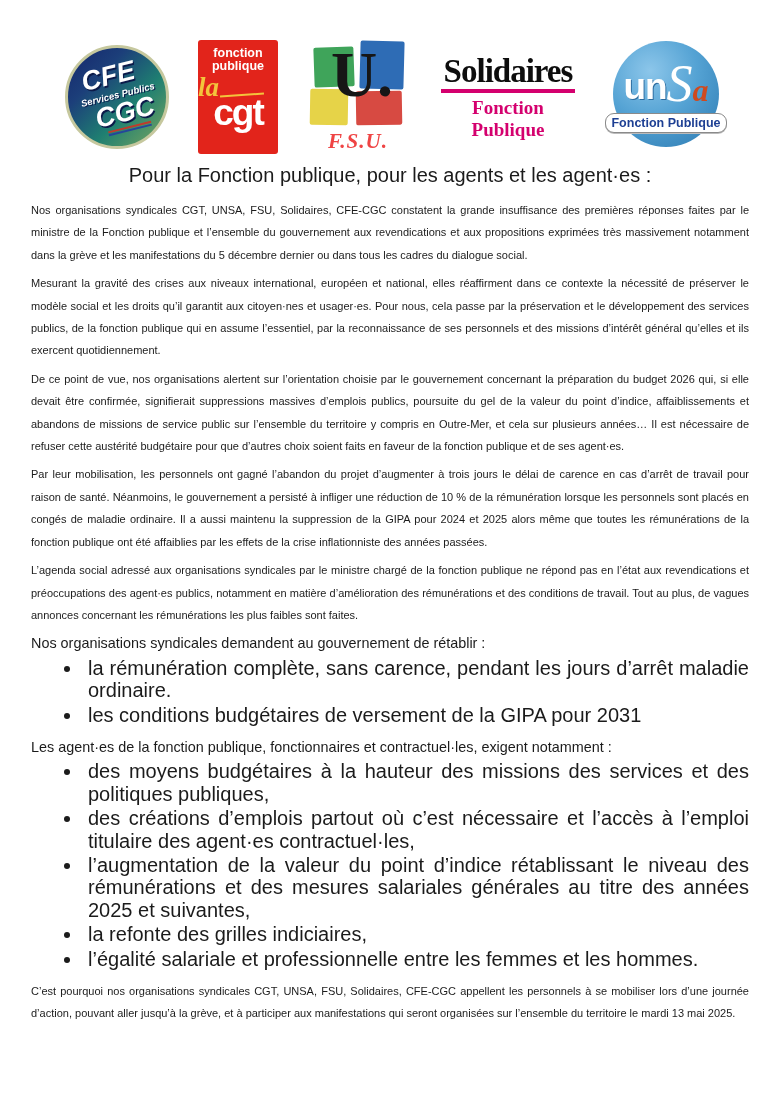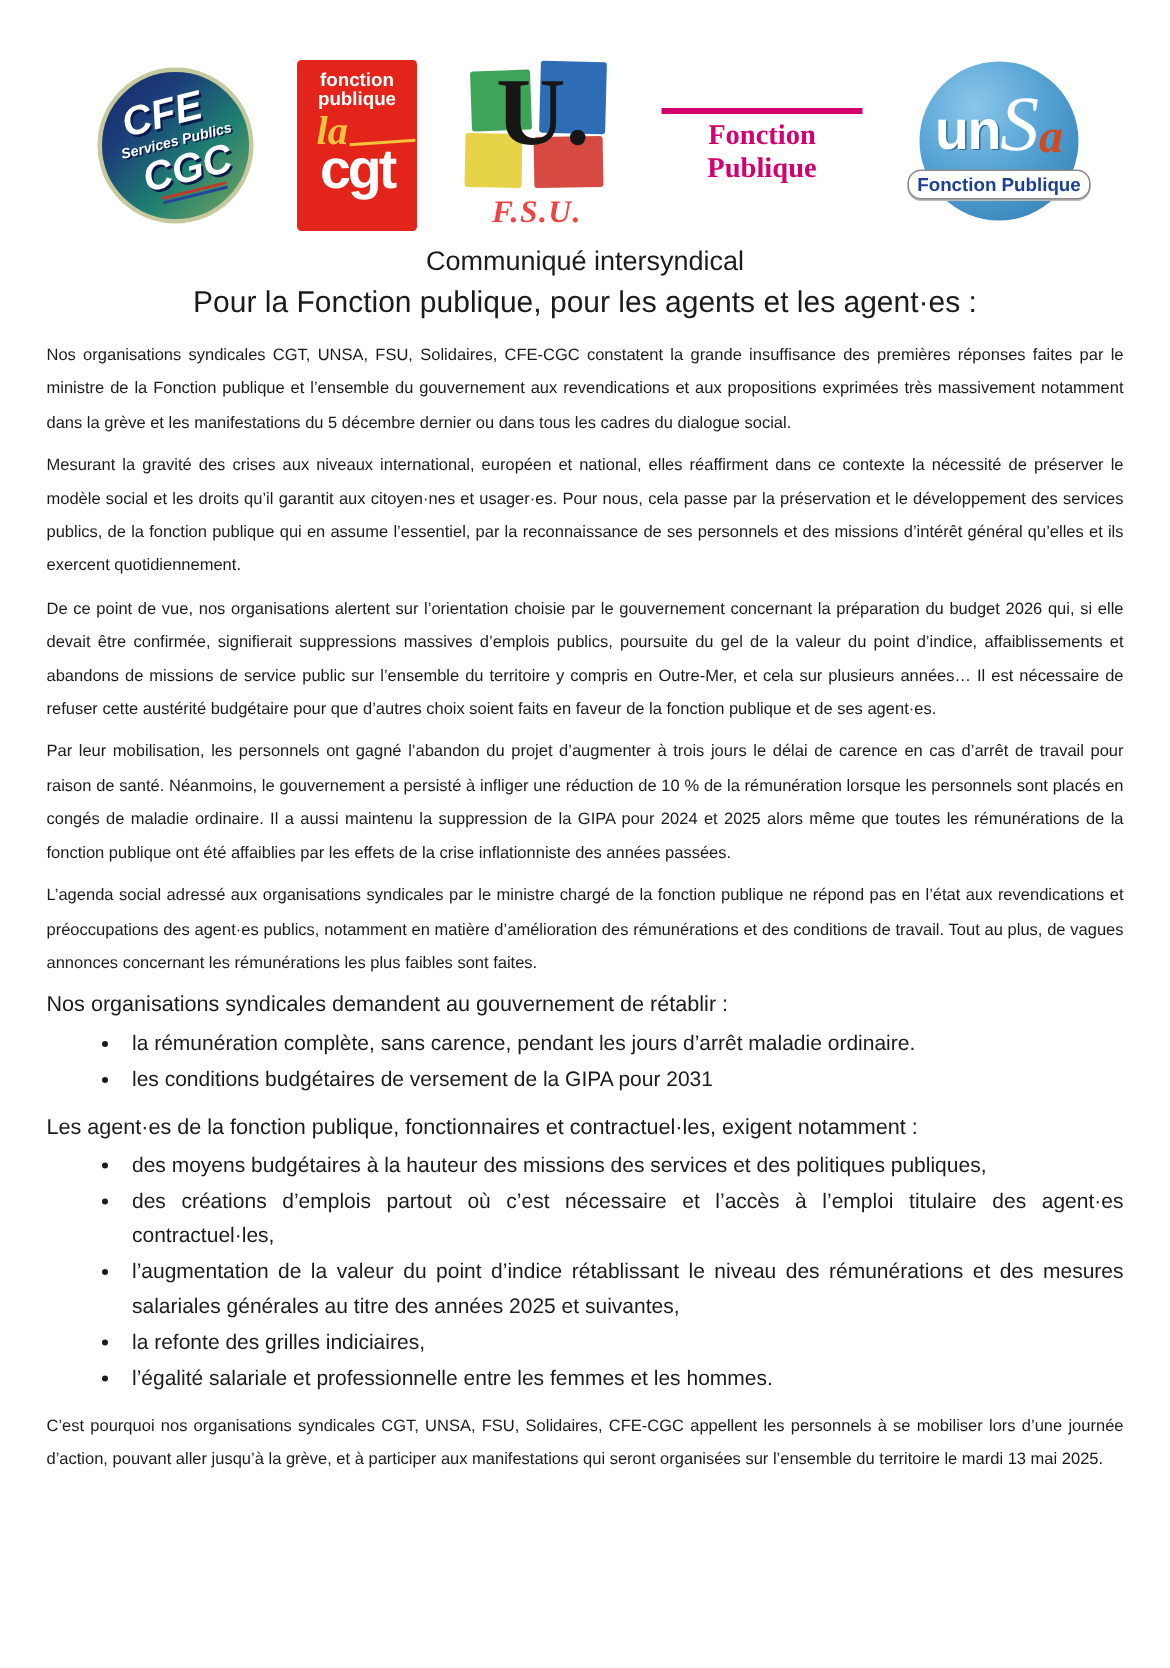--- a/index.html
+++ b/index.html
@@ -24,21 +24,21 @@
   .cfe-l3 { font-weight:bold; font-style:italic; font-size:27px; line-height:24px; color:#fff;
     transform:rotate(-14deg); text-shadow:1px 2px 0 #0b1a49; margin-left:16px; }
   .cfe-stripe { width:44px; height:5px; transform:rotate(-14deg); margin:2px 0 0 26px;
     border-top:2px solid #c03a2b; border-bottom:2px solid #24469a; }
 
   
   .cgt-box { width:80px; height:114px; background:#e2241b; border-radius:3px;
     text-align:center; padding-top:7px; position:relative; }
   .cgt-top { font-weight:bold; font-size:12.5px; line-height:13px; color:#fff; width:62px; margin:0 auto; }
   .cgt-la { font-family:"Liberation Serif",serif; font-style:italic; font-weight:bold;
-    color:#f3c43c; font-size:27px; line-height:22px; text-align:left; padding-left:13px; margin-top:3px; }
+    color:#f3c43c; font-size:27px; line-height:22px; text-align:left; margin-top:3px; }
   .cgt-la::after { content:""; display:block; width:44px; height:2px; background:#f3c43c;
     margin:-4px 0 0 22px; transform:rotate(-4deg); }
   .cgt-word { font-weight:bold; font-size:37px; line-height:31px; letter-spacing:-2px; color:#ffffff; margin-top:1px; }
 
   
   .fsu { width:102px; text-align:center; }
   .fsu-squares { position:relative; width:96px; height:84px; margin:0 auto; }
   .sq { position:absolute; border-radius:2px; }
   .sq-g { left:4px;  top:6px;  width:40px; height:40px; background:#3fa45a; transform:rotate(-2deg); }
   .sq-b { left:50px; top:0;    width:44px; height:48px; background:#2e6cb5; transform:rotate(1.5deg); }
@@ -73,21 +73,21 @@
 
   
   .title-block { text-align:center; margin-bottom:10px; }
   .title-sub  { font-size:18px; line-height:24px; margin-bottom:3px; }
   .title-main { font-size:20px; font-weight:normal; line-height:27px; }
 
   
   .para { font-size:11px; line-height:22.4px; text-align:justify; margin-bottom:6px; }
   .intro { font-size:14.4px; line-height:22.4px; margin-bottom:2px; }
   ul.blist { margin:1px 0 10px 0; padding-left:52px; }
-  ul.blist li { font-size:14px; line-height:22.4px; text-align:justify;
+  ul.blist li { font-size:20px; line-height:22.4px; text-align:justify;
     margin-bottom:2px; padding-left:5px; }
 </style>
 </head>
 <body>
 
 <div class="page">
 
   <div class="logo-row">
 
     <div class="logo">
@@ -112,37 +112,37 @@
         <div class="sq sq-g"></div>
         <div class="sq sq-b"></div>
         <div class="sq sq-y"></div>
         <div class="sq sq-r"></div>
         <div class="fsu-u">U.</div>
       </div>
       <div class="fsu-caption">F.S.U.</div>
     </div>
 
     <div class="logo soli">
+      <div class="soli-title">Solidaires</div>
       <div class="soli-bar"></div>
       <div class="soli-caption">Fonction Publique</div>
     </div>
 
     <div class="logo unsa">
       <div class="unsa-circle">
         <span class="unsa-un">un</span>
         <span class="unsa-s">S</span>
         <span class="unsa-a">a</span>
       </div>
       <div class="unsa-banner">Fonction Publique</div>
     </div>
 
   </div>
 
   <div class="title-block">
-    <div class="title-sub">Communiqué intersyndical</div>
     <div class="title-main">Pour la Fonction publique, pour les agents et les agent·es :</div>
   </div>
 
   <p class="para">Nos organisations syndicales CGT, UNSA, FSU, Solidaires, CFE-CGC constatent la grande insuffisance des premières réponses faites par le ministre de la Fonction publique et l’ensemble du gouvernement aux revendications et aux propositions exprimées très massivement notamment dans la grève et les manifestations du 5 décembre dernier ou dans tous les cadres du dialogue social.</p>
   <p class="para">Mesurant la gravité des crises aux niveaux international, européen et national, elles réaffirment dans ce contexte la nécessité de préserver le modèle social et les droits qu’il garantit aux citoyen·nes et usager·es. Pour nous, cela passe par la préservation et le développement des services publics, de la fonction publique qui en assume l’essentiel, par la reconnaissance de ses personnels et des missions d’intérêt général qu’elles et ils exercent quotidiennement.</p>
   <p class="para">De ce point de vue, nos organisations alertent sur l’orientation choisie par le gouvernement concernant la préparation du budget 2026 qui, si elle devait être confirmée, signifierait suppressions massives d’emplois publics, poursuite du gel de la valeur du point d’indice, affaiblissements et abandons de missions de service public sur l’ensemble du territoire y compris en Outre-Mer, et cela sur plusieurs années… Il est nécessaire de refuser cette austérité budgétaire pour que d’autres choix soient faits en faveur de la fonction publique et de ses agent·es.</p>
   <p class="para">Par leur mobilisation, les personnels ont gagné l’abandon du projet d’augmenter à trois jours le délai de carence en cas d’arrêt de travail pour raison de santé. Néanmoins, le gouvernement a persisté à infliger une réduction de 10 % de la rémunération lorsque les personnels sont placés en congés de maladie ordinaire. Il a aussi maintenu la suppression de la GIPA pour 2024 et 2025 alors même que toutes les rémunérations de la fonction publique ont été affaiblies par les effets de la crise inflationniste des années passées.</p>
   <p class="para">L’agenda social adressé aux organisations syndicales par le ministre chargé de la fonction publique ne répond pas en l’état aux revendications et préoccupations des agent·es publics, notamment en matière d’amélioration des rémunérations et des conditions de travail. Tout au plus, de vagues annonces concernant les rémunérations les plus faibles sont faites.</p>
 
   <p class="intro">Nos organisations syndicales demandent au gouvernement de rétablir :</p>

